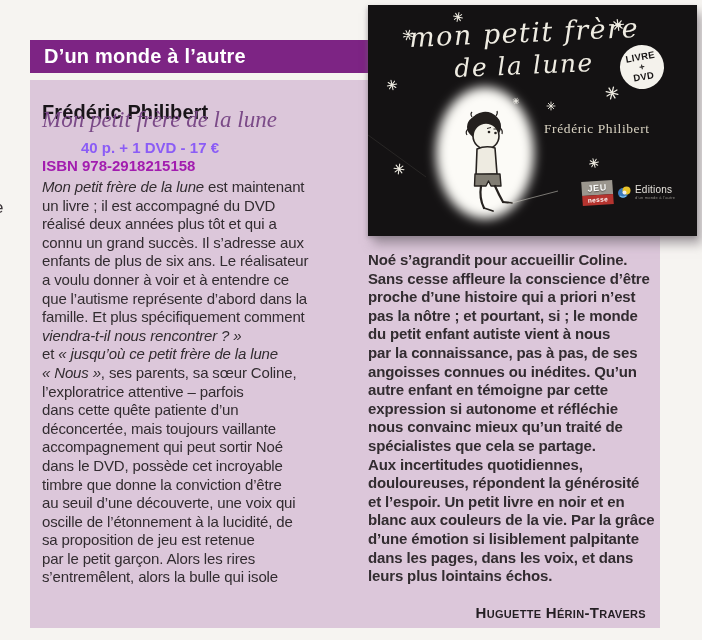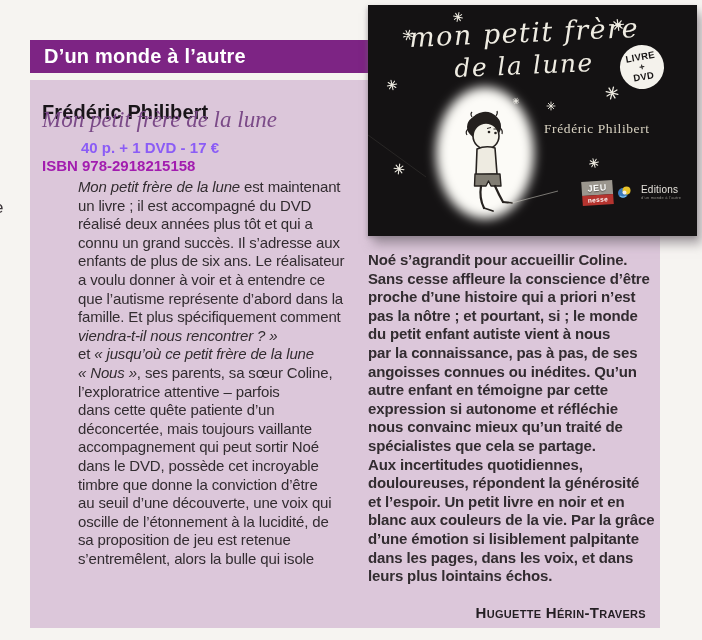--- a/index.html
+++ b/index.html
@@ -37,21 +37,21 @@
   .book-isbn{
     position:absolute;left:42px;top:157px;
     font:700 15px "Liberation Sans",sans-serif;color:#a21caf;
   }
   .col{
     position:absolute;
     font:400 15px/18.6px "Liberation Sans",sans-serif;
     color:#322c30;letter-spacing:-.15px;white-space:nowrap;
   }
   .col .it{font-style:italic;}
-  .col-left{left:42px;top:178px;width:320px;margin-left:36px;}
+  .col-left{left:42px;top:178px;width:320px;}
   .col-right{left:368px;top:251px;width:292px;font-weight:bold;}
   .signature{
     position:absolute;left:368px;top:604px;width:278px;text-align:right;
     font:700 15px "Liberation Sans",sans-serif;font-variant-caps:small-caps;
     color:#241f23;letter-spacing:.3px;
   }
   
   .cover{
     position:absolute;left:368px;top:5px;width:329px;height:231px;
     background:#141213;
@@ -83,21 +83,21 @@
   .jeu-top{
     background:#9b968e;color:#fdfdfc;height:14px;
     font:700 9px/14px "Liberation Sans",sans-serif;letter-spacing:.6px;
     text-shadow:0 1px 1px #5c5852;
   }
   .jeu-bottom{
     background:#b5342f;color:#ffffff;height:10px;
     font:700 6.5px/10px "Liberation Sans",sans-serif;letter-spacing:.4px;
   }
   .ed-logo{
-    position:absolute;left:249px;top:180px;display:flex;align-items:center;gap:9px;
+    position:absolute;left:249px;top:180px;display:flex;align-items:center;gap:3px;
   }
   .ed-text .ed-main{
     font:400 10px/10px "Liberation Sans",sans-serif;color:#e6e3dc;letter-spacing:.2px;
   }
   .ed-text .ed-sub{
     font:400 4px/5px "Liberation Sans",sans-serif;color:#8f8c86;letter-spacing:.2px;
   }
 </style>
 </head>
 <body>
@@ -127,20 +127,21 @@
     <div class="line"><span class="it">« Nous »</span><span>, ses parents, sa sœur Coline,</span></div>
     <div class="line"><span>l’exploratrice attentive – parfois</span></div>
     <div class="line"><span>dans cette quête patiente d’un</span></div>
     <div class="line"><span>déconcertée, mais toujours vaillante</span></div>
     <div class="line"><span>accompagnement qui peut sortir Noé</span></div>
     <div class="line"><span>dans le DVD, possède cet incroyable</span></div>
     <div class="line"><span>timbre que donne la conviction d’être</span></div>
     <div class="line"><span>au seuil d’une découverte, une voix qui</span></div>
     <div class="line"><span>oscille de l’étonnement à la lucidité, de</span></div>
     <div class="line"><span>sa proposition de jeu est retenue</span></div>
+    <div class="line"><span>par le petit garçon. Alors les rires</span></div>
     <div class="line"><span>s’entremêlent, alors la bulle qui isole</span></div>
   </div>
 <div class="col col-right">
     <div class="line"><span>Noé s’agrandit pour accueillir Coline.</span></div>
     <div class="line"><span>Sans cesse affleure la conscience d’être</span></div>
     <div class="line"><span>proche d’une histoire qui a priori n’est</span></div>
     <div class="line"><span>pas la nôtre ; et pourtant, si ; le monde</span></div>
     <div class="line"><span>du petit enfant autiste vient à nous</span></div>
     <div class="line"><span>par la connaissance, pas à pas, de ses</span></div>
     <div class="line"><span>angoisses connues ou inédites. Qu’un</span></div>

